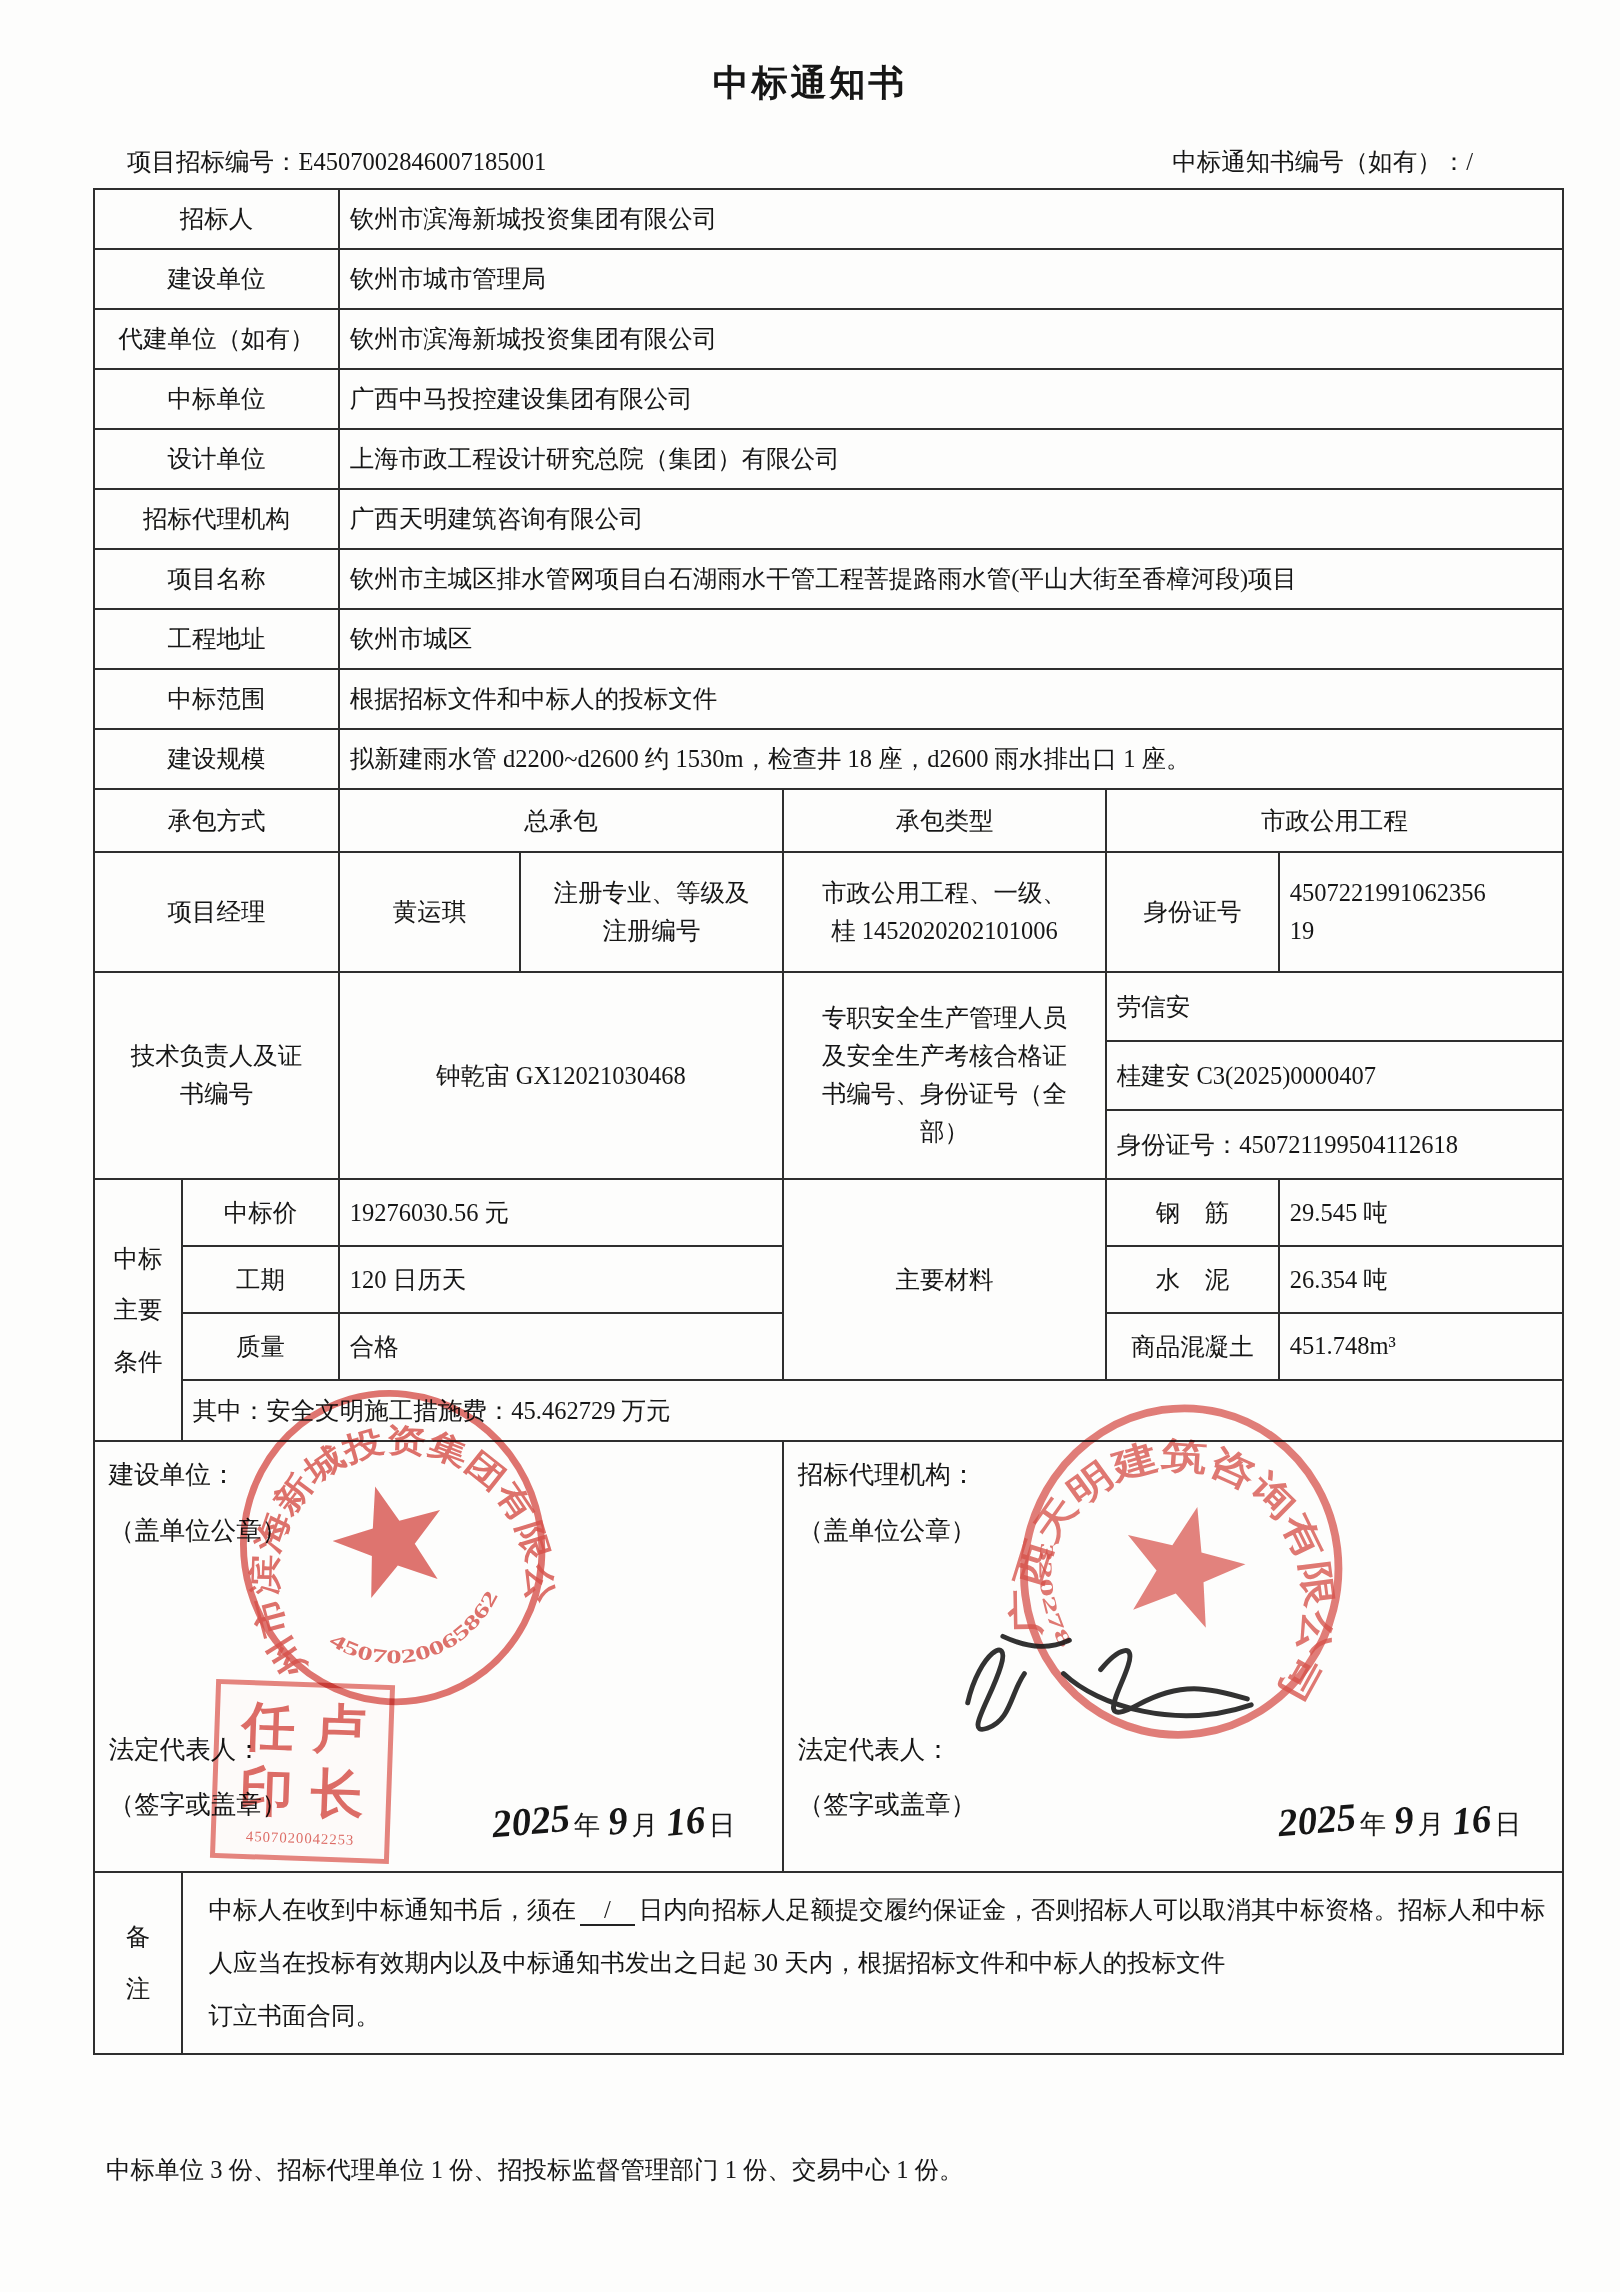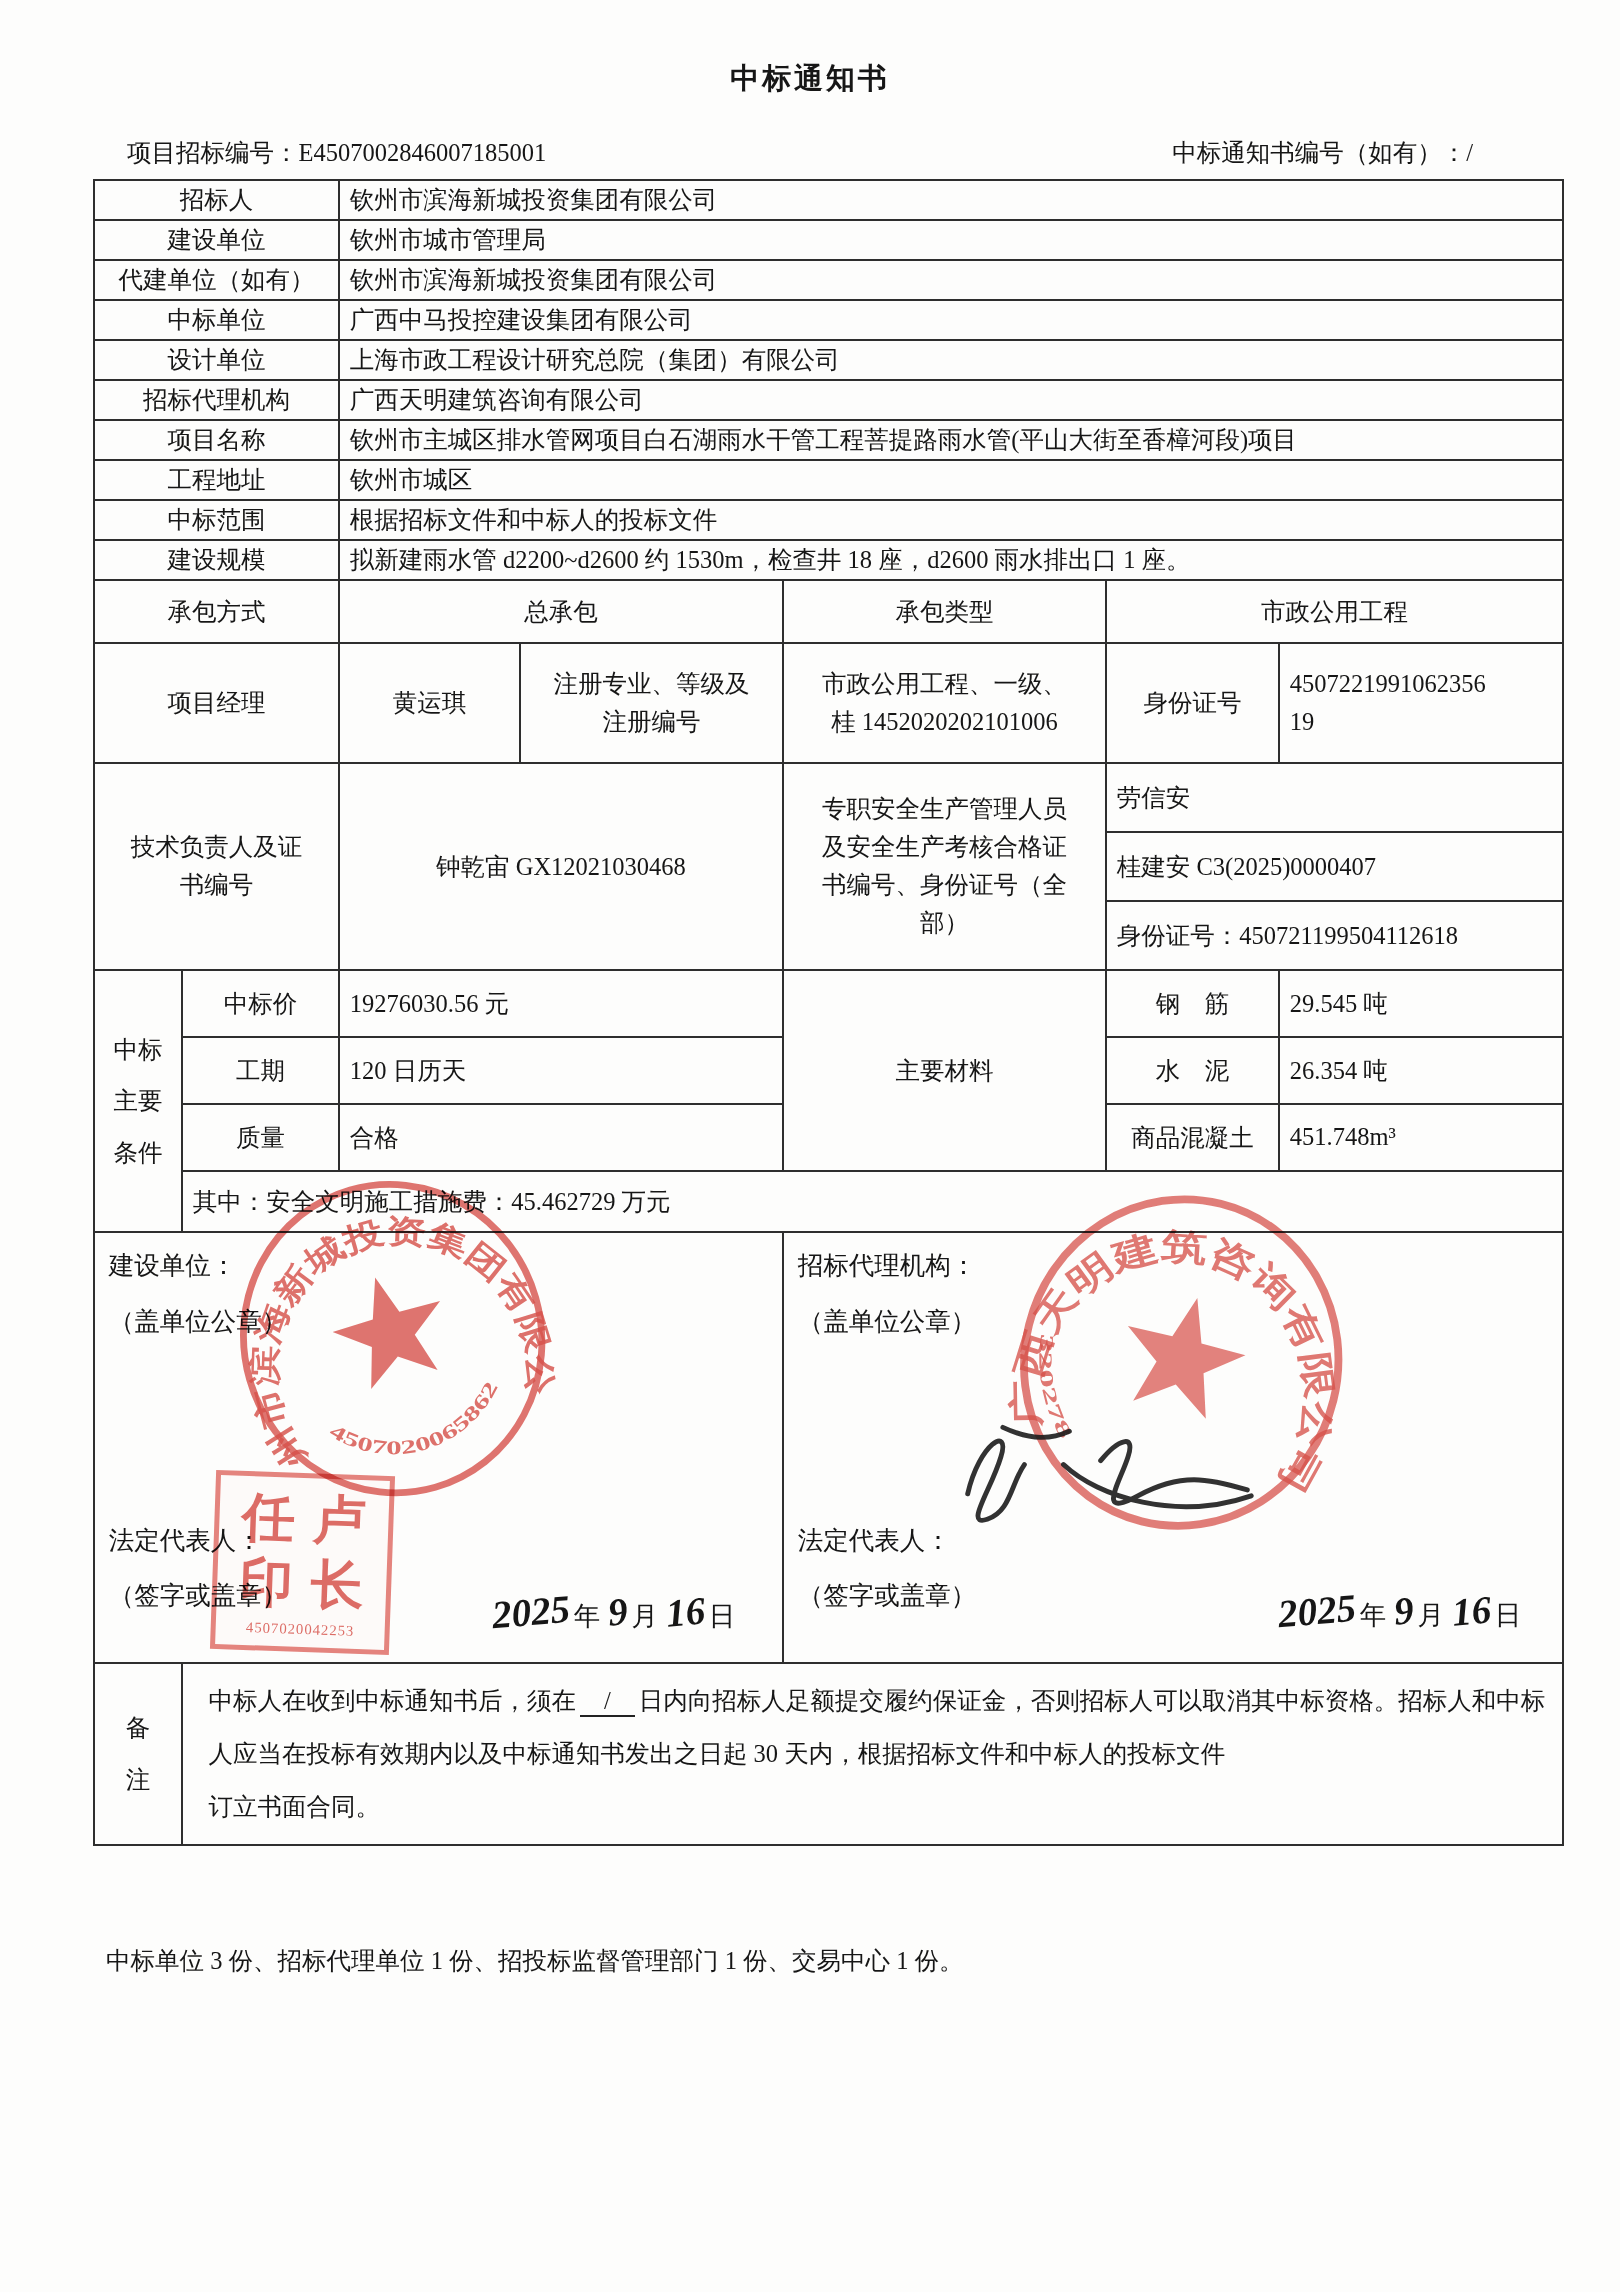--- a/index.html
+++ b/index.html
@@ -6,21 +6,21 @@
   body{
     width:1620px;height:2293px;
     background:#fdfdfc;
     font-family:"Liberation Serif","DejaVu Serif",serif;
     color:#161616;
     position:relative;
     overflow:hidden;
   }
   .page-title{
     text-align:center;
-    font-size:29px;
+    font-size:36px;
     font-weight:bold;
     letter-spacing:2.9px;
     padding-top:59px;
   }
   .head-line{
     display:flex;
     margin:37px 147px 9.8px 127px;
     font-size:24.5px;
     justify-content:space-between;
   }
@@ -32,21 +32,21 @@
     font-size:24.5px;
   }
   table.doc td{
     border:2px solid #2e2e2e;
     vertical-align:middle;
     padding:2px 9.8px;
     overflow:visible;
   }
   td.lab{text-align:center;padding:2px 3.9px;}
   td.val{text-align:left;padding-left:15.7px;}
-  tr.h57{height:40px;} tr.h64{height:63px;}
+  tr.h57{height:60px;} tr.h64{height:63px;}
   tr.h70{height:69px;} tr.h68{height:67px;} tr.h62{height:61px;padding-left:14px;}
   tr.h175{height:172px;}
   .two-line span{display:block;text-align:center;line-height:1.55;}
   .two-line-left span{display:block;text-align:left;line-height:1.55;}
   .vlabel span{display:block;text-align:center;line-height:2.1;}
   td.stamp-cell{position:relative;vertical-align:top;padding:0;}
   .stamp-cell .fieldtext{position:absolute;font-size:25.5px;}
   .round-stamp{position:absolute;pointer-events:none;mix-blend-mode:multiply;opacity:.92;}
   .stamp-svg text{fill:#d5443c;font-family:"Liberation Serif",serif;font-weight:bold;}
   .square-seal{

